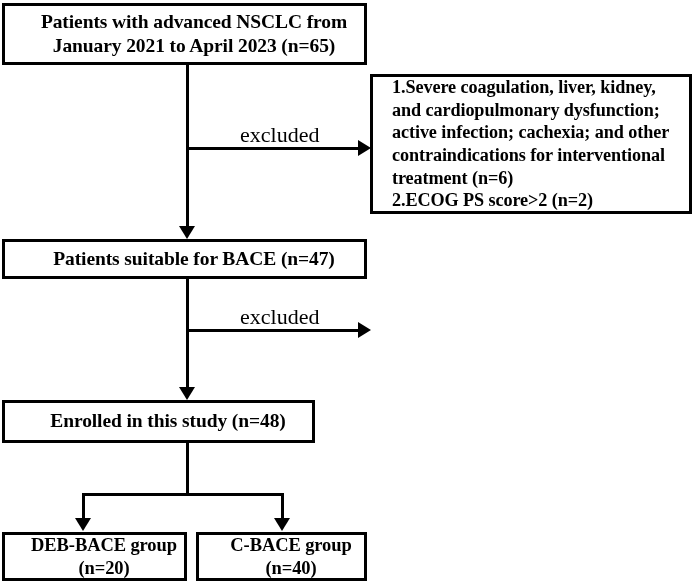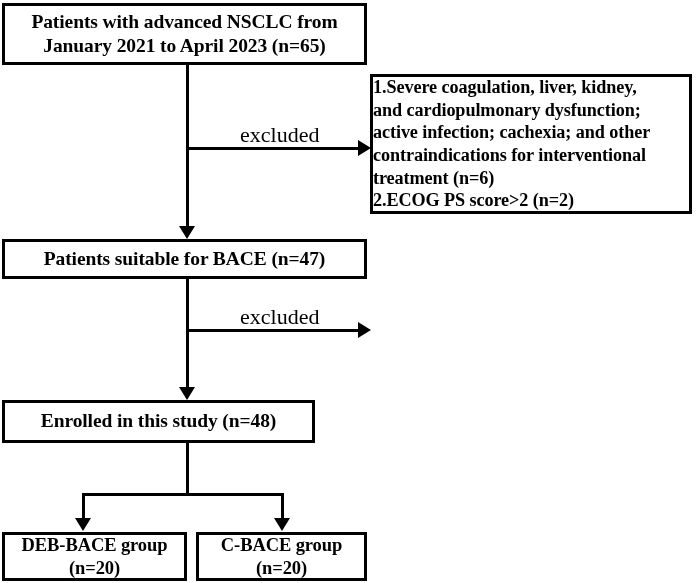--- a/index.html
+++ b/index.html
@@ -30,20 +30,21 @@
     letter-spacing: -0.1px;
   }
   .box.left-align {
     justify-content: flex-start;
     text-align: left;
   }
   .box .txt {
     display: block;
     white-space: pre-line;
     padding: 0 6px;
+    margin-left: 19px;
   }
 
   
   #box-screened { left: 2px;  top: 3px;   width: 365px; height: 62px;  font-size: 19.5px; }
   #box-suitable { left: 2px;  top: 239px; width: 365px; height: 40px;  font-size: 19.5px; }
   #box-enrolled { left: 2px;  top: 400px; width: 313px; height: 43px;  font-size: 19.5px; }
   #box-deb      { left: 2px;  top: 532px; width: 185px; height: 49px;  font-size: 18.5px; }
   #box-cbace    { left: 196px;top: 532px; width: 171px; height: 49px;  font-size: 18.5px; }
 
   
@@ -157,16 +158,16 @@
   <div class="vline" id="split-right"></div>
   <div class="arrow-down" id="arrow-left"></div>
   <div class="arrow-down" id="arrow-right2"></div>
 
   <div class="box" id="box-deb">
     <span class="txt">DEB-BACE group
 (n=20)</span>
   </div>
   <div class="box" id="box-cbace">
     <span class="txt">C-BACE group
-(n=20)</span>
+(n=40)</span>
   </div>
 
 </div>
 
 </body></html>

